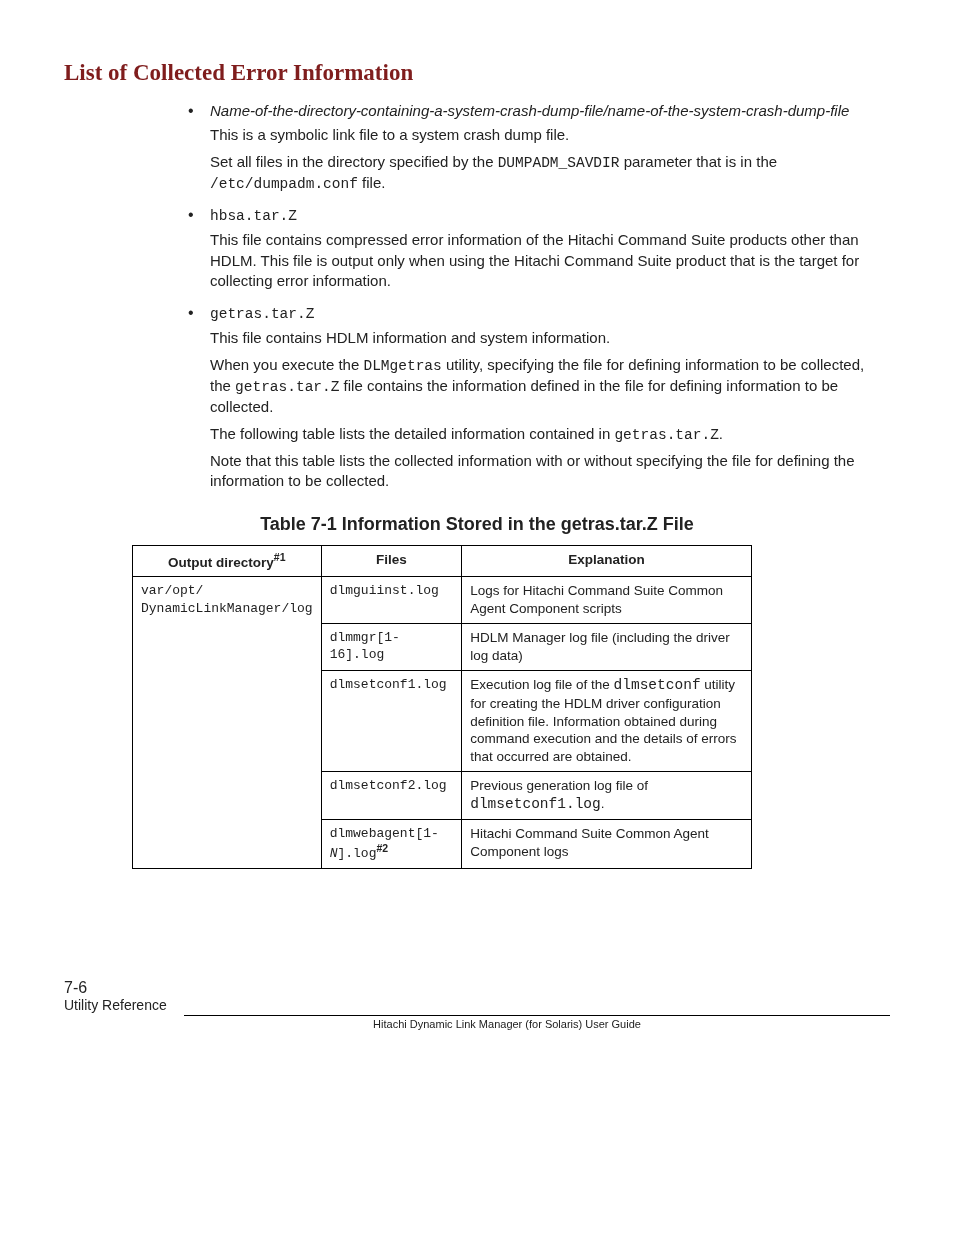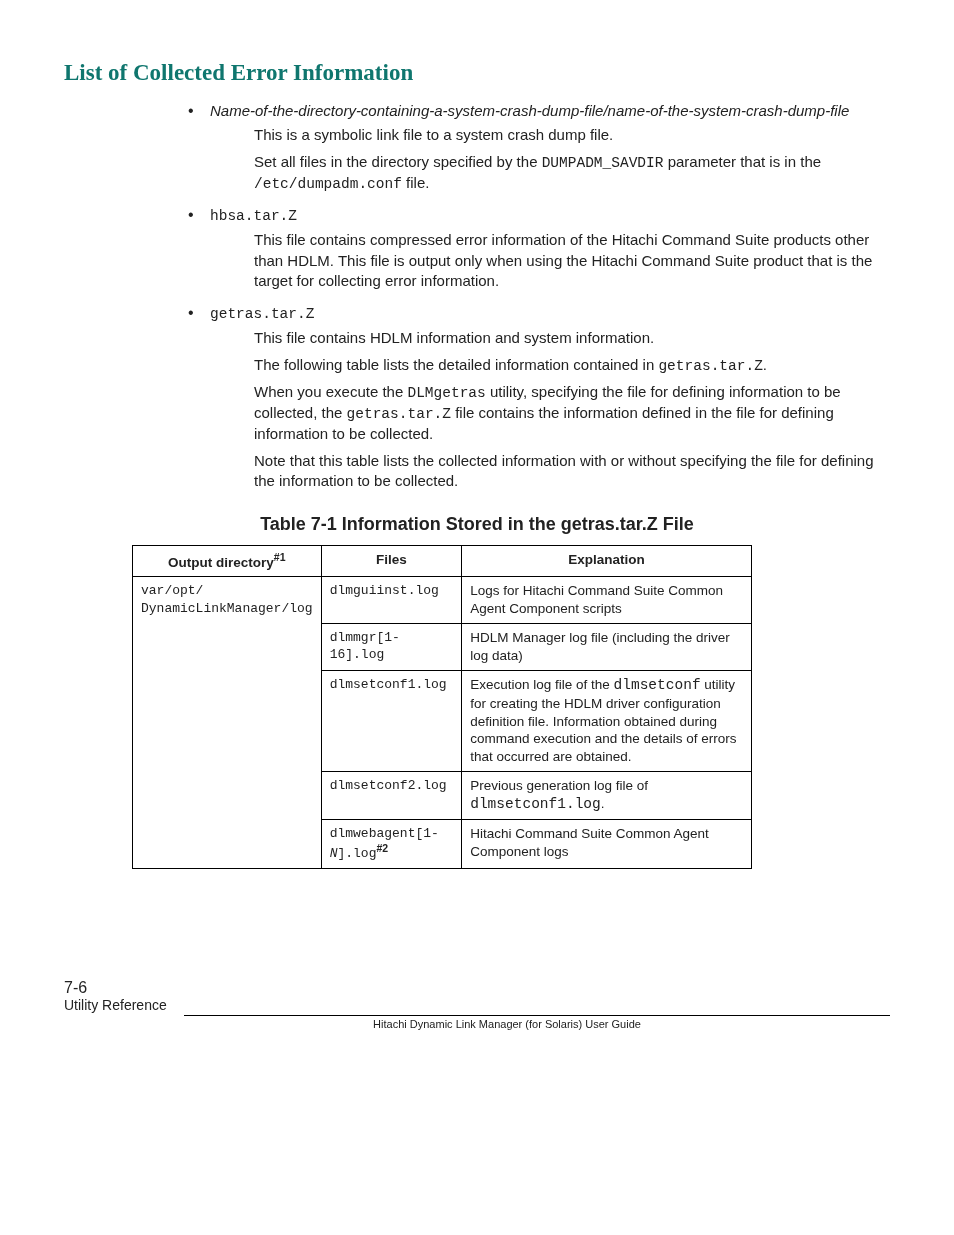--- a/index.html
+++ b/index.html
@@ -8,21 +8,21 @@
     font-family: Verdana, Geneva, sans-serif;
     font-size: 15px;
     color: #222;
     width: 954px;
     box-sizing: border-box;
     background: #fff;
   }
   h2.section-title {
     font-family: Georgia, 'Times New Roman', serif;
     font-weight: bold;
-    color: #0f766e;
+    color: #7f1d1d;
     font-size: 23px;
     margin: 0 0 14px 0;
   }
   .body-indent {
     margin-left: 120px;
     margin-right: 10px;
   }
   p { margin: 0 0 6px 0; line-height: 1.38; }
   .mono {
     font-family: "Courier New", Courier, monospace;
@@ -91,21 +91,21 @@
   .footer-hr {
     border: none;
     border-top: 1px solid #000;
     margin: 2px 0 2px 120px;
   }
   .footer-sub {
     text-align: center;
     font-size: 11px;
     margin-left: 60px;
   }
-  .li-para { margin-top: 4px; margin-left: 44px; }
+  .li-para { margin-top: 4px; }
 </style>
 </head>
 <body>
 
 <h2 class="section-title">List of Collected Error Information</h2>
 
 <div class="body-indent">
 
   <ul class="bullets">
     <li>
@@ -118,24 +118,24 @@
 
     <li>
       <span class="mono">hbsa.tar.Z</span>
       <p class="li-para">This file contains compressed error information of the Hitachi Command Suite products other than HDLM. This file is output only when using the Hitachi Command Suite product that is the target for collecting error information.</p>
     </li>
 
     <li>
       <span class="mono">getras.tar.Z</span>
       <p class="li-para">This file contains HDLM information and system information.</p>
       <p class="li-para">
-        <span>The following table lists the detailed information contained in </span><span class="mono">getras.tar.Z</span><span>.</span>
+        <span>When you execute the </span><span class="mono">DLMgetras</span><span> utility, specifying the file for defining information to be collected, the </span><span class="mono">getras.tar.Z</span><span> file contains the information defined in the file for defining information to be collected.</span>
       </p>
       <p class="li-para">
-        <span>When you execute the </span><span class="mono">DLMgetras</span><span> utility, specifying the file for defining information to be collected, the </span><span class="mono">getras.tar.Z</span><span> file contains the information defined in the file for defining information to be collected.</span>
+        <span>The following table lists the detailed information contained in </span><span class="mono">getras.tar.Z</span><span>.</span>
       </p>
       <p class="li-para">Note that this table lists the collected information with or without specifying the file for defining the information to be collected.</p>
     </li>
   </ul>
 </div>
 
 <div class="table-caption">Table 7-1 Information Stored in the getras.tar.Z File</div>
 
 <table class="info">
   <thead>

